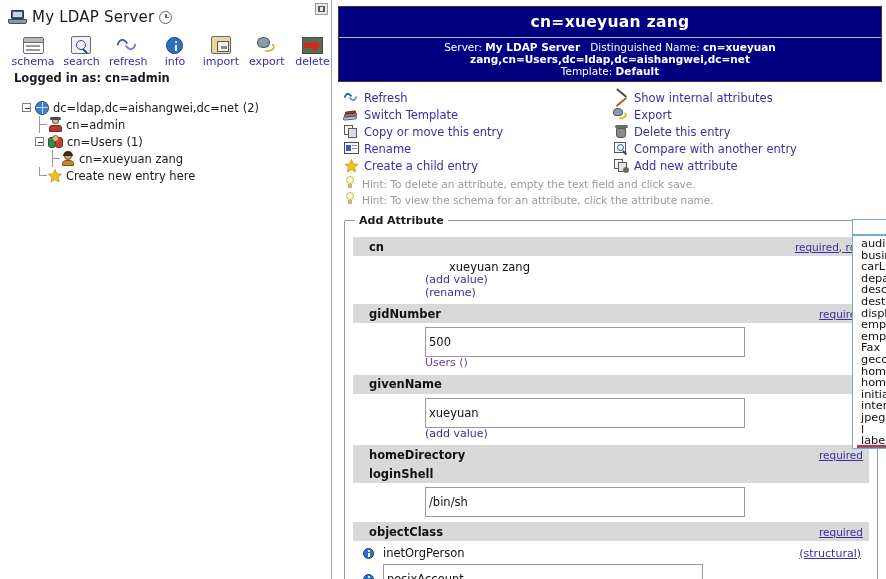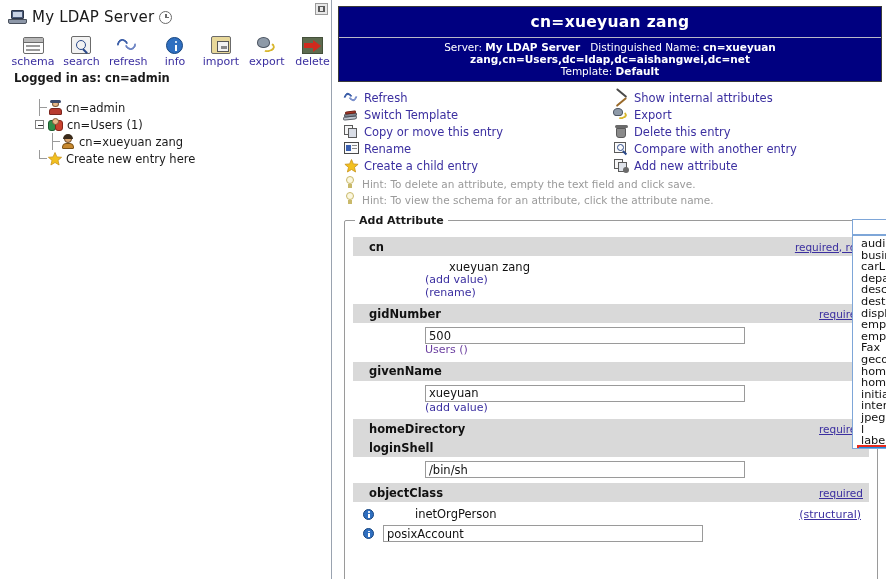--- a/index.html
+++ b/index.html
@@ -295,21 +295,21 @@
   }
   .attr-body {
     padding: 4px 8px 5px 8px;
     display: flex; flex-direction: column;
     position: relative;
   }
   .attr-body .valrow { display: flex; align-items: center; }
   .attr-body .pad { width: 72px; flex: 0 0 72px; }
   .attr-body .pad-ro { width: 96px; flex: 0 0 96px; }
   .valinput {
-    width: 320px; height: 17px;
+    width: 320px; height: 30px;
     border: 1px solid #9a9a9a;
     background: #ffffff;
     font-size: 11.5px; color: #111;
     padding: 0 3px;
     font-family: "DejaVu Sans", "Liberation Sans", sans-serif;
   }
   .valtext { font-size: 11.5px; color: #111; }
   .sublink {
     font-size: 11px; color: #3b2fa0; text-decoration: none;
     margin-left: 72px; display: block; line-height: 12.5px;
@@ -325,21 +325,21 @@
   }
   .ic-infosm {
     width: 11px; height: 11px; border-radius: 50%; background: #2f6fc0;
     border: 1px solid #17457f; position: relative; flex: 0 0 11px;
   }
   .ic-infosm::before{content:"";position:absolute;left:4.6px;top:1.6px;width:1.6px;height:1.6px;background:#fff;border-radius:50%;}
   .ic-infosm::after{content:"";position:absolute;left:4.7px;top:4.4px;width:1.4px;height:4px;background:#fff;}
 
   .oc-row { display: flex; align-items: center; padding: 2px 0 2px 0; }
   .oc-row .icwrap { width: 30px; flex:0 0 30px; display:flex; justify-content:center; }
-  .oc-row .ocname { font-size: 11.5px; color: #111; margin-left: 32px; }
+  .oc-row .ocname { font-size: 11.5px; color: #111; }
 
   
   #dd-wrap {
     position: absolute;
     left: 520px; top: 219px;
     width: 177px;
     z-index: 40;
   }
   #dd-closed {
     height: 16px;
@@ -446,20 +446,26 @@
             <span class="ic-logout"></span>
           </span>
         <span class="tlabel">delete</span>
       </div>
     </div>
 
     <div id="logged-in">Logged in as: cn=admin</div>
 
     <div id="tree">
 
+      <div class="tnode">
+        <span class="handle"></span>
+        <span class="ic-globe"></span>
+        <span class="nlabel">dc=ldap,dc=aishangwei,dc=net</span>
+        <span class="cnt" style="margin-left:4px">(2)</span>
+      </div>
 
       <div class="tnode" style="padding-left:13px">
         <span class="dash-l"></span>
         <span class="ic-person">
             <i class="body"></i>
             <i class="head"></i>
             <i class="hat"></i>
           </span>
         <span class="nlabel">cn=admin</span>
       </div>

